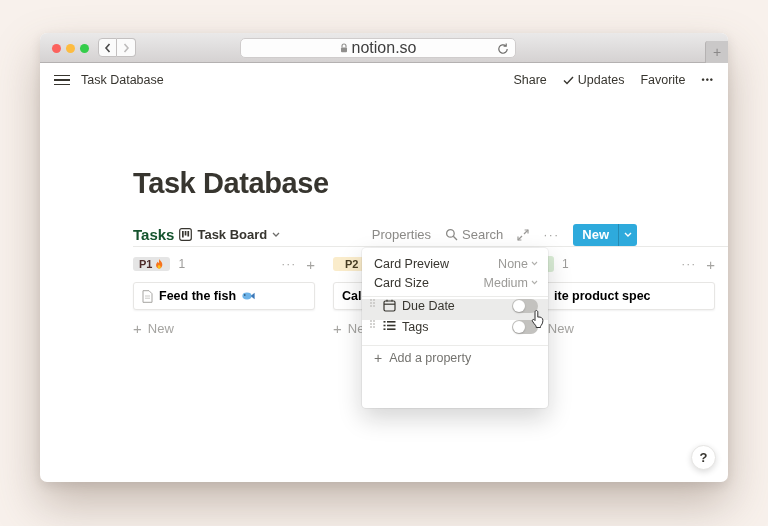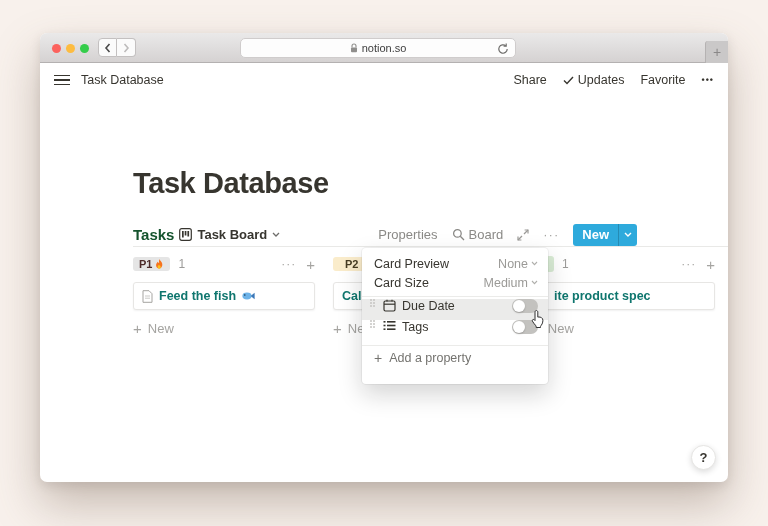--- a/index.html
+++ b/index.html
@@ -20,21 +20,21 @@
   .light.yellow { left:26px; background:#fdbc40; }
   .light.green { left:40px; background:#35cd4b; }
   .navbtns { position:absolute; left:58px; top:5px; display:flex; }
   .navbtn { width:19px; height:19px; background:#fbfbfb; border:1px solid #c3c0c0;
     display:flex; align-items:center; justify-content:center; }
   .navbtn.back { border-radius:4px 0 0 4px; }
   .navbtn.fwd { border-radius:0 4px 4px 0; border-left:none; }
   .urlbar { position:absolute; left:200px; top:5px; width:276px; height:20px;
     background:#fdfdfd; border:1px solid #cfcccc; border-radius:5px;
     display:flex; align-items:center; justify-content:center; gap:4px;
-    font-size:11px; color:#3e3e3e; }
+    font-size:16px; color:#3e3e3e; }
   .refresh { position:absolute; right:6px; top:4px; }
   .plustab { position:absolute; right:0; top:8px; width:23px; height:22px;
     background:#cac8c8; border-left:1px solid #b5b2b2; border-radius:3px 0 0 0;
     color:#8a8888; font-size:14px; display:flex; align-items:center; justify-content:center; }
 
   
   .appbar { position:absolute; left:0; top:30px; width:688px; height:34px;
     display:flex; align-items:center; padding:0 14px; background:#fff; }
   .hamburger { width:16px; display:flex; flex-direction:column; gap:3px; margin-right:11px; }
   .hamburger i { display:block; height:1.6px; background:#37352f; }
@@ -72,28 +72,28 @@
     font-size:11px; font-weight:600; }
   .badge.p1 { background:#e5e5e5; color:#4c2b29; }
   .badge.p2 { background:#faeccb; color:#463c22;padding-left:12px; }
   .badge.sliver { width:8px; height:16px; margin-left:13px; padding:0; background:#d9ecd5; }
   .count { font-size:12px; color:#9c9b99; margin-left:8px; }
   .colhead-actions { margin-left:auto; display:flex; align-items:center; gap:10px; color:#a5a4a1; }
   .colhead-actions .dots { font-size:12px; letter-spacing:1px; }
   .colhead-actions .plus { font-size:15px; }
   .card { height:28px; background:#fff; border:1px solid #e7e6e4; border-radius:3px;
     box-shadow:0 1px 2px rgba(15,15,15,.06); display:flex; align-items:center;
-    padding:0 8px; gap:6px; font-size:12.5px; font-weight:600; color:#0f766e; }
+    padding:0 8px; gap:6px; font-size:12.5px; font-weight:600; color:#000000; }
   .card.offset-text { padding-left:20px; }
   .newrow { display:flex; align-items:center; gap:6px; margin-top:10px;
     font-size:13px; color:#a5a4a1; }
   .newrow .plus { font-size:15px; }
 
   
-  .menu { position:absolute; left:322px; top:215px; width:186px; height:136px;
+  .menu { position:absolute; left:322px; top:215px; width:186px; height:160px;
     background:#fff; border-radius:4px; z-index:5;
     box-shadow:0 0 0 1px rgba(15,15,15,.05), 0 10px 24px rgba(15,15,15,.18); }
   .menurow { position:absolute; left:0; width:186px; height:19px; display:flex;
     align-items:center; padding:0 10px 0 12px; font-size:12.5px; }
   .menurow .mlabel { color:#37352f; font-weight:500; }
   .menurow .mval { margin-left:auto; display:flex; align-items:center; gap:3px; color:#9b9a97; }
   .mdiv { position:absolute; left:0; width:186px; height:1px; background:#ebebe9; }
   .togglerow { position:absolute; left:0; width:186px; height:21px; display:flex;
     align-items:flex-start; padding:0 10px 0 8px; font-size:12.5px; color:#37352f; font-weight:500; }
   .togglerow.hl { background:#ebebea; }
@@ -188,21 +188,21 @@
             <polyline points="1,1 4,4 7,1" fill="none" stroke="#6e6d6a" stroke-width="1.3"></polyline>
           </svg>
       </span>
       <div class="toolbar-right">
         <span>Properties</span>
         <span class="searchchip">
           <svg width="13" height="13" viewBox="0 0 13 13">
               <circle cx="5.4" cy="5.4" r="3.8" fill="none" stroke="#8b8a87" stroke-width="1.3"></circle>
               <line x1="8.3" y1="8.3" x2="12" y2="12" stroke="#8b8a87" stroke-width="1.3"></line>
             </svg>
-          <span>Board</span>
+          <span>Search</span>
         </span>
         <svg width="12" height="12" viewBox="0 0 12 12">
             <line x1="7" y1="5" x2="11" y2="1" stroke="#9b9a97" stroke-width="1.2"></line>
             <polyline points="7.6,1 11,1 11,4.4" fill="none" stroke="#9b9a97" stroke-width="1.2"></polyline>
             <line x1="5" y1="7" x2="1" y2="11" stroke="#9b9a97" stroke-width="1.2"></line>
             <polyline points="1,7.6 1,11 4.4,11" fill="none" stroke="#9b9a97" stroke-width="1.2"></polyline>
           </svg>
         <span class="tb-more">···</span>
         <div class="newbtn">
           <span class="lbl">New</span>

